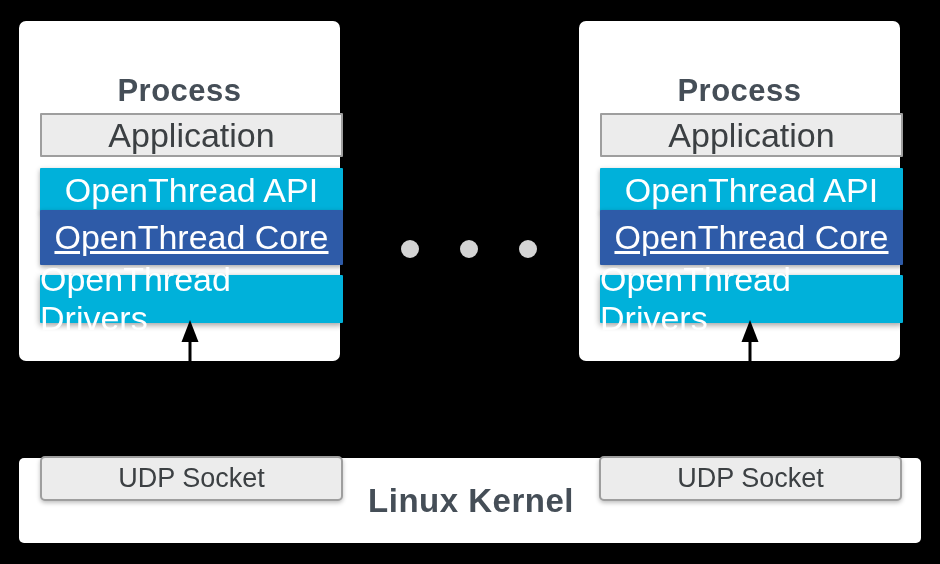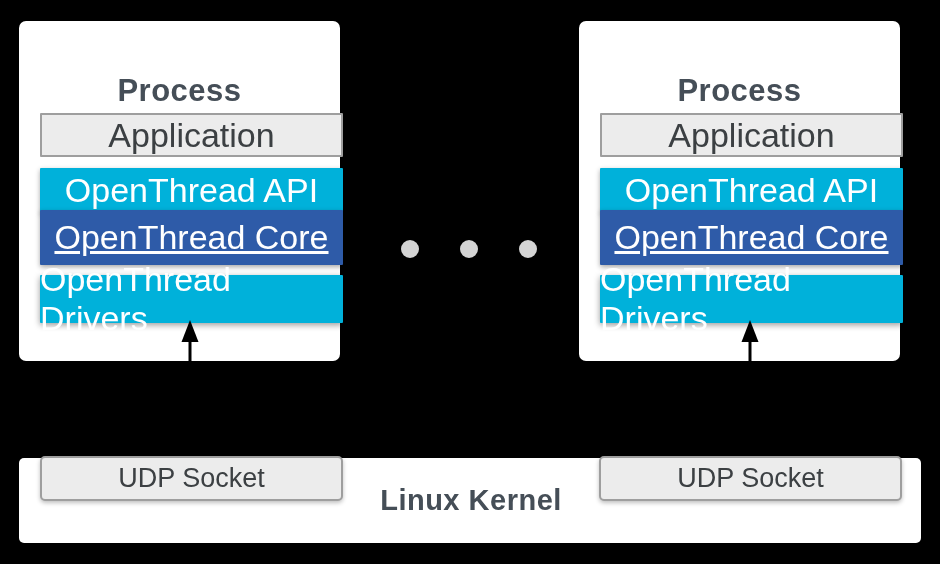--- a/index.html
+++ b/index.html
@@ -126,21 +126,21 @@
   .udp-socket.right { left: 599px; }
   .kernel-label {
     position: absolute;
     left: 343px;
     top: 458px;
     width: 256px;
     height: 85px;
     display: flex;
     align-items: center;
     justify-content: center;
-    font-size: 29px;
+    font-size: 33px;
     font-weight: bold;
     color: var(--title_text, #454e57);
     letter-spacing: 0.5px;
   }
 </style>
 </head>
 <body>
 
 <div class="stage">
 

